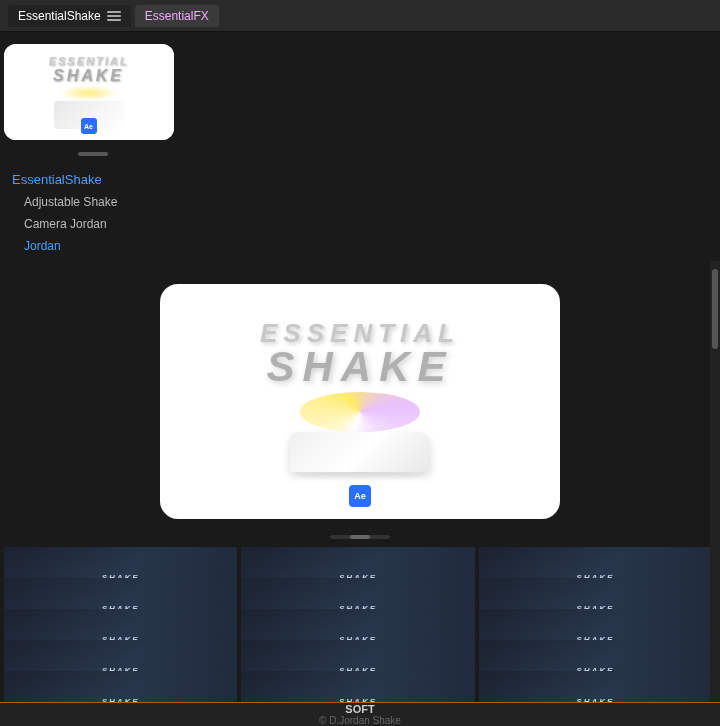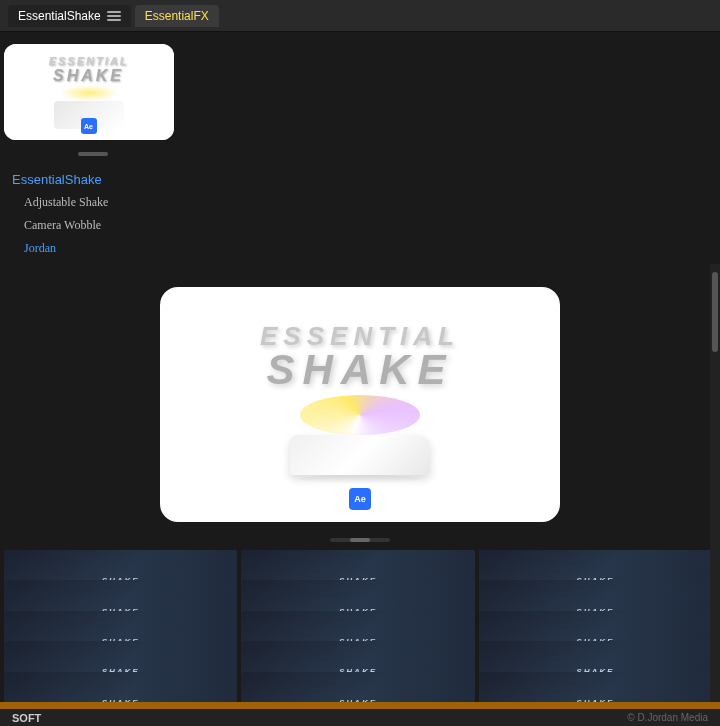--- a/index.html
+++ b/index.html
@@ -24,21 +24,21 @@
       gap: 4px;
     }
     .tab-item {
       display: flex;
       align-items: center;
       gap: 6px;
       padding: 4px 10px;
       border-radius: 4px 4px 0 0;
       font-size: 12px;
       cursor: pointer;
-      color: #fde047;
+      color: #f0abfc;
       background: #3a3a3a;
     }
     .tab-item.active {
       background: #222;
       color: #fff;
     }
     .tab-icon {
       width: 14px;
       height: 10px;
       display: flex;
@@ -165,39 +165,39 @@
       font-size: 13px;
       color: #4a9eff;
       cursor: pointer;
       font-weight: 500;
     }
     .nav-child {
       padding: 4px 24px;
       font-size: 12px;
       color: #bbb;
       cursor: pointer;
-      font-family: Liberation Serif, serif;
     }
     .nav-child.active {
       color: #4a9eff;
     }
 
     
     .status-bar {
       position: absolute;
       bottom: 0;
       left: 0;
       width: 720px;
       height: 24px;
       background: #222;
-      border-top: 7px solid #a16207;
-      display: flex;
-      align-items: center;
-      justify-content: space-between;
+      border-top: 1px solid #a16207;
+      display: flex;
+      align-items: center;
+      justify-content: center;
       padding: 0 12px;
+      flex-direction: column;
     }
     .status-text {
       font-size: 11px;
       color: #ccc;
       font-weight: bold;
     }
     .status-right {
       font-size: 10px;
       color: #666;
     }
@@ -457,21 +457,21 @@
       </div>
     </div>
 
     <div class="preview-scrollbar">
       <div class="scrollbar-thumb-h"></div>
     </div>
 
     <div class="nav-tree">
       <div class="nav-parent">EssentialShake</div>
       <div class="nav-child">Adjustable Shake</div>
-      <div class="nav-child">Camera Wobble</div>
+      <div class="nav-child">Camera Jordan</div>
       <div class="nav-child active">Jordan</div>
     </div>
 
   </div>
 
   <div class="content-area">
 
     <div class="big-preview">
       <div class="big-preview-card">
         <div class="big-essential">ESSENTIAL</div>
@@ -601,14 +601,14 @@
 
     <div class="right-scrollbar">
       <div class="right-scrollbar-thumb"></div>
     </div>
 
   </div>
 </div>
 
 <div class="status-bar">
   <span class="status-text">SOFT</span>
-  <span class="status-right">© D.Jordan Media</span>
+  <span class="status-right">© D.Jordan Shake</span>
 </div>
 
 </body></html>

